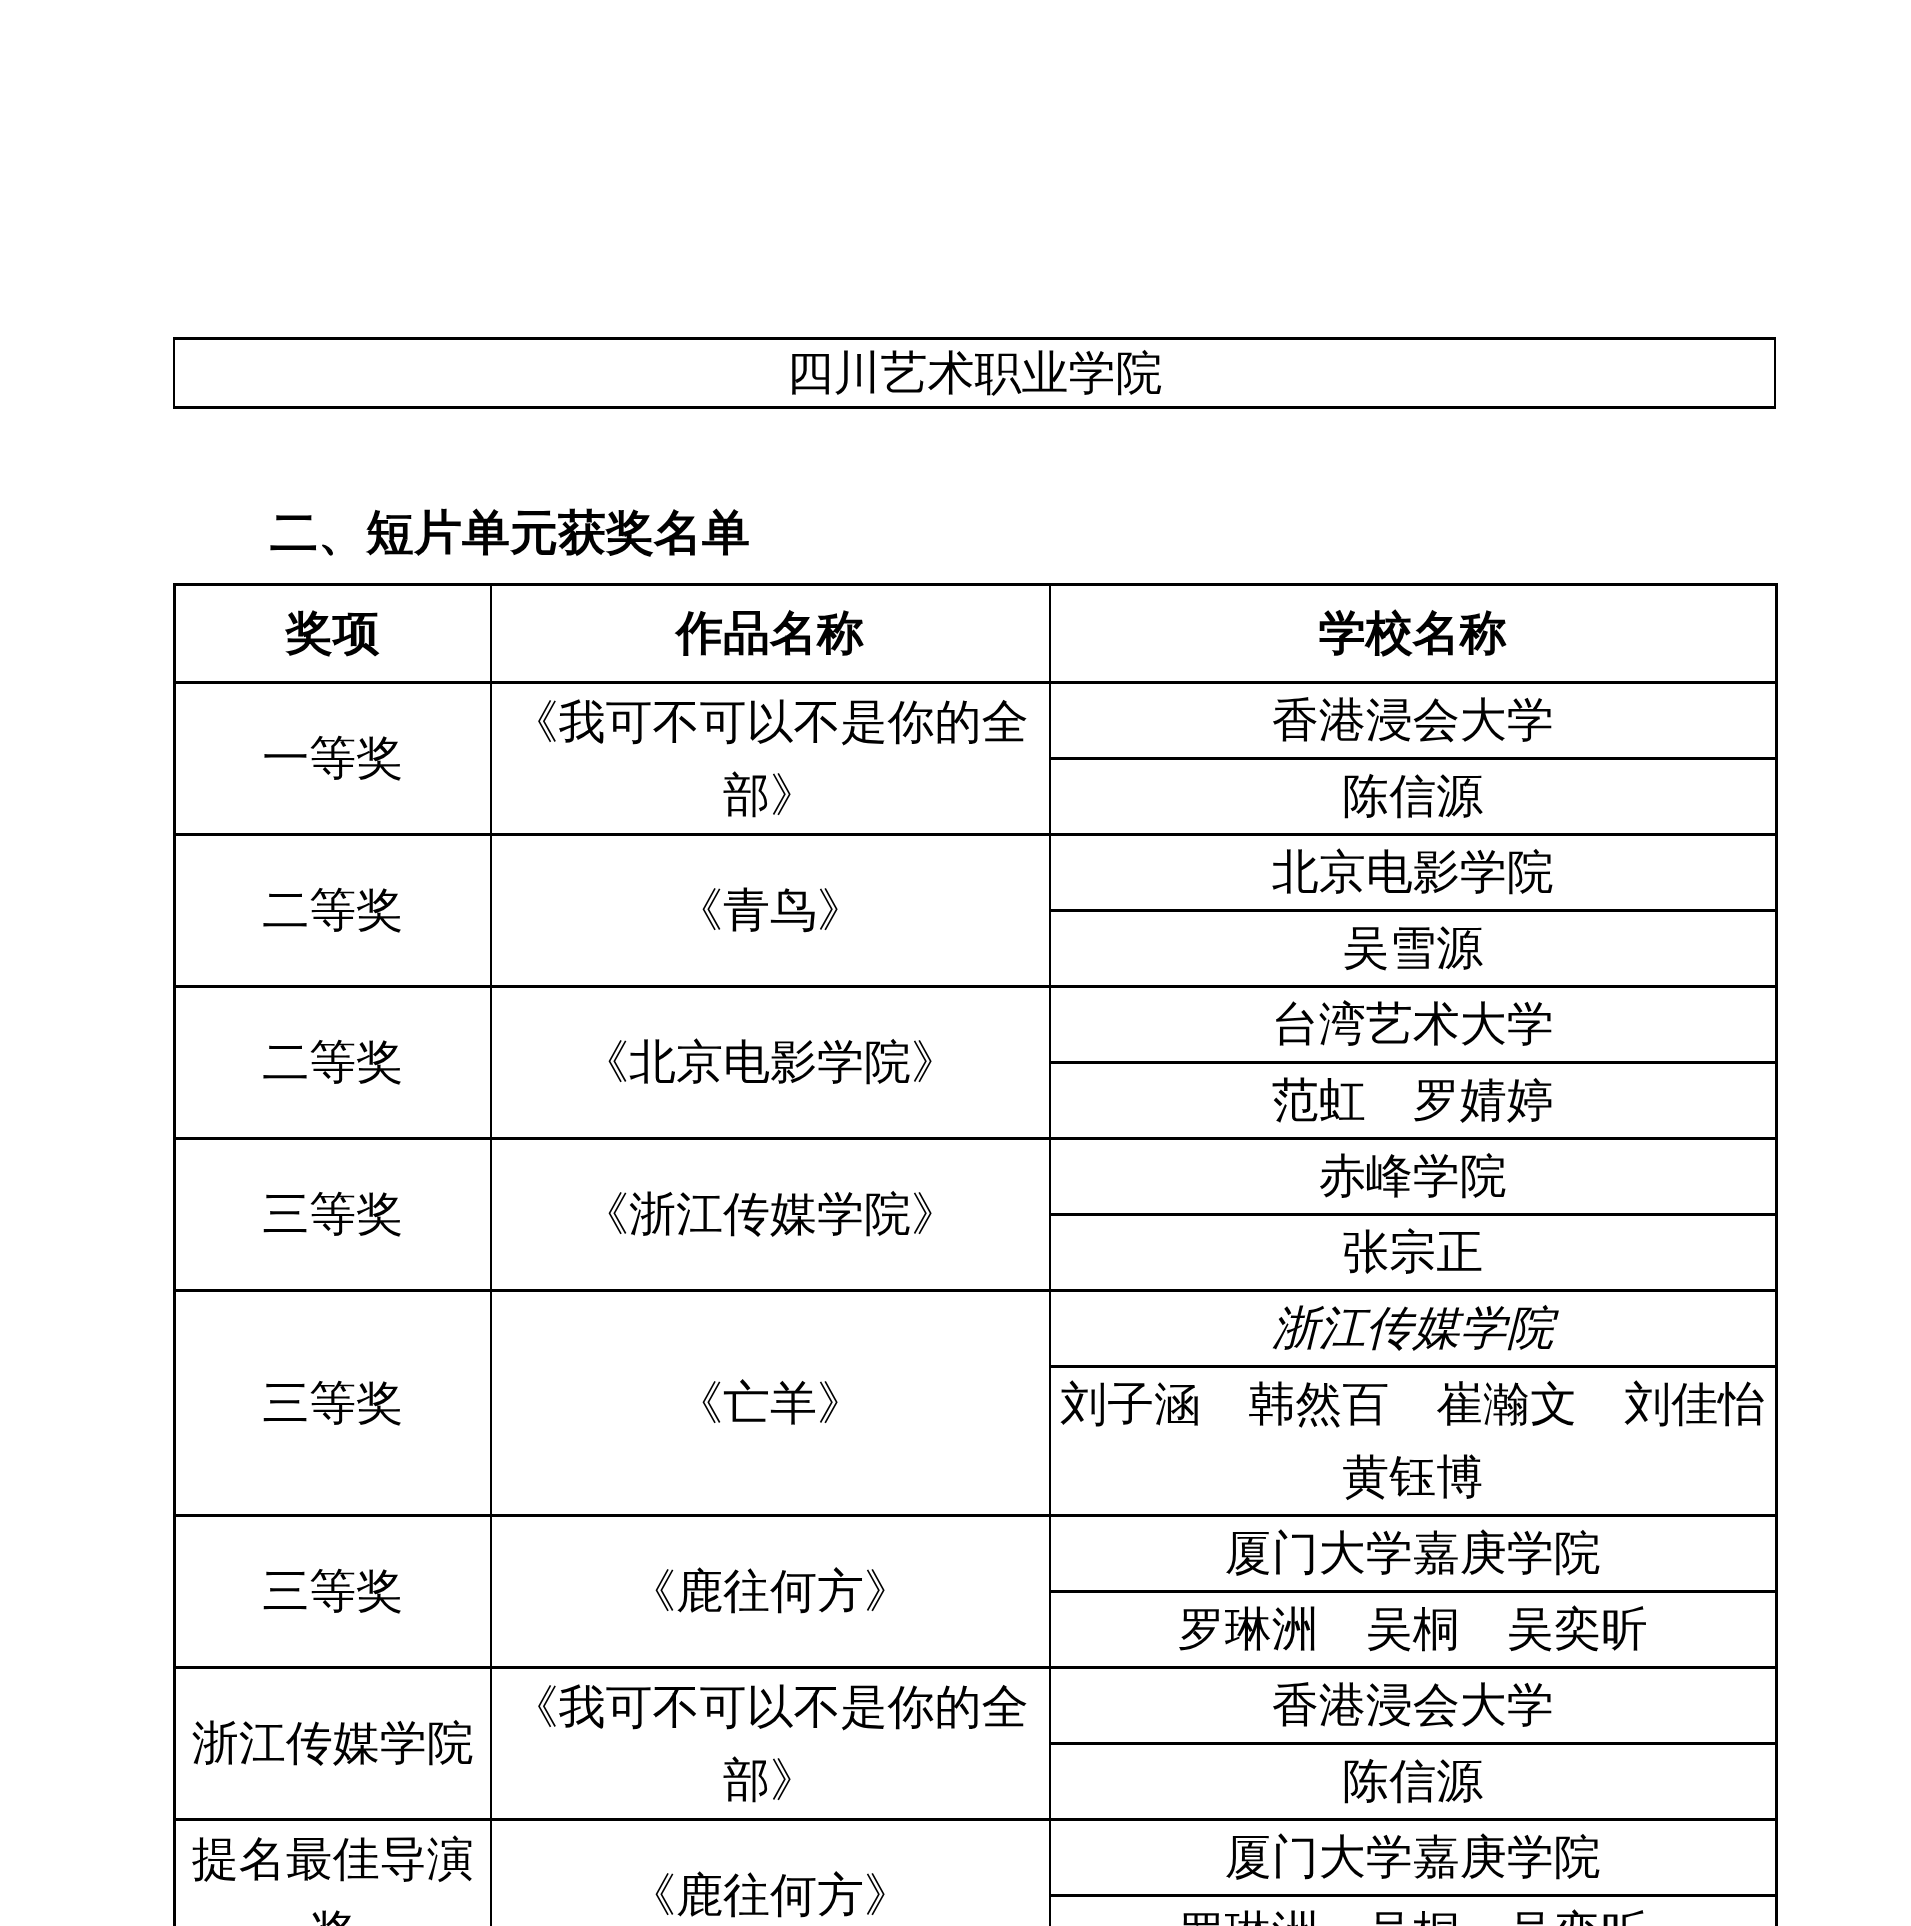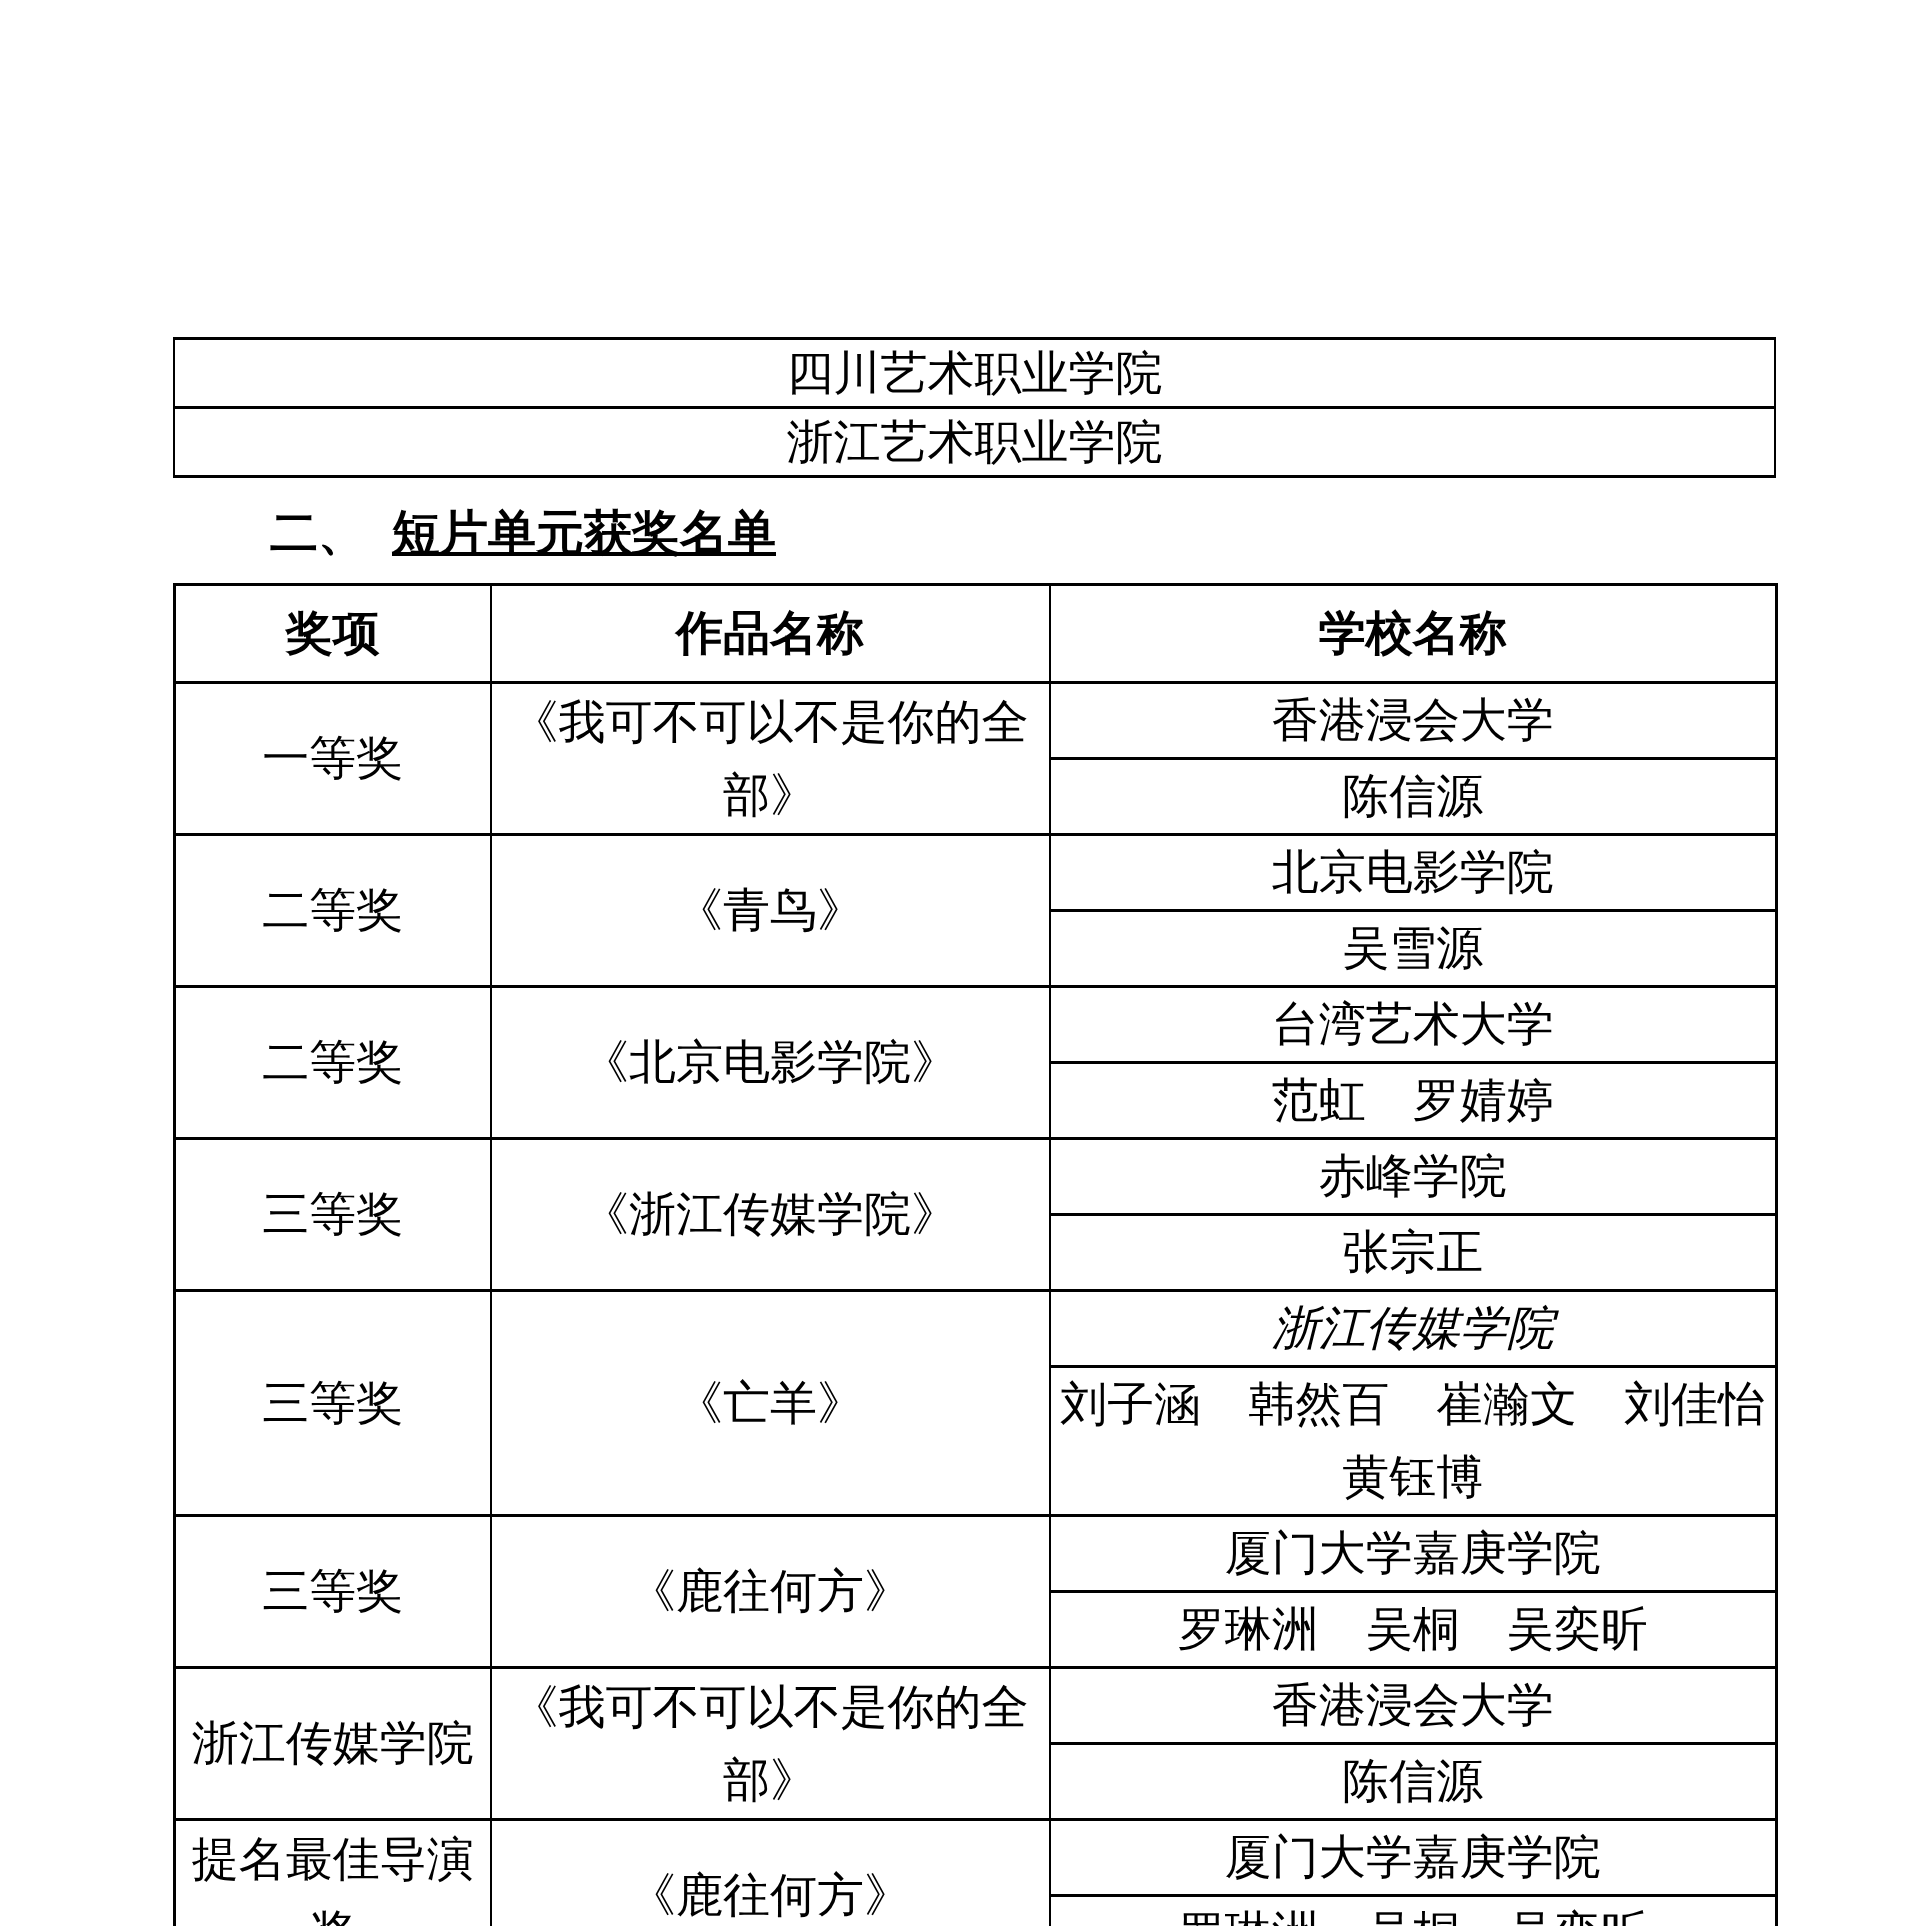--- a/index.html
+++ b/index.html
@@ -21,21 +21,21 @@
     height:64px;
     text-align:center;vertical-align:middle;
     font-size:47px;
   }
   
   .heading{
     position:absolute;left:270px;top:504px;
     font-size:48px;font-weight:bold;
     white-space:nowrap;line-height:1.2;
   }
-  .heading .title-text{margin-left:26px;text-decoration:underline;}
+  .heading .title-text{}
   
   .awards{
     position:absolute;left:173px;top:583px;width:1603px;
   }
   .awards th,.awards td{
     border:2.3px solid #000;
     border-top-width:3.9px;border-bottom-width:3.9px;
     text-align:center;vertical-align:middle;
     font-size:47px;font-weight:normal;
     padding:0;
@@ -52,23 +52,20 @@
 </style>
 </head>
 <body>
 
 <div class="page">
 
   <table class="cont-table">
     <tbody id="topTableBody">
         <tr>
           <td>四川艺术职业学院</td>
-        </tr>
-        <tr>
-          <td>浙江艺术职业学院</td>
         </tr>
       </tbody>
   </table>
 
   <div class="heading">
     <span>二、</span><span class="title-text">短片单元获奖名单</span>
   </div>
 
   <table class="awards">
     <colgroup>

